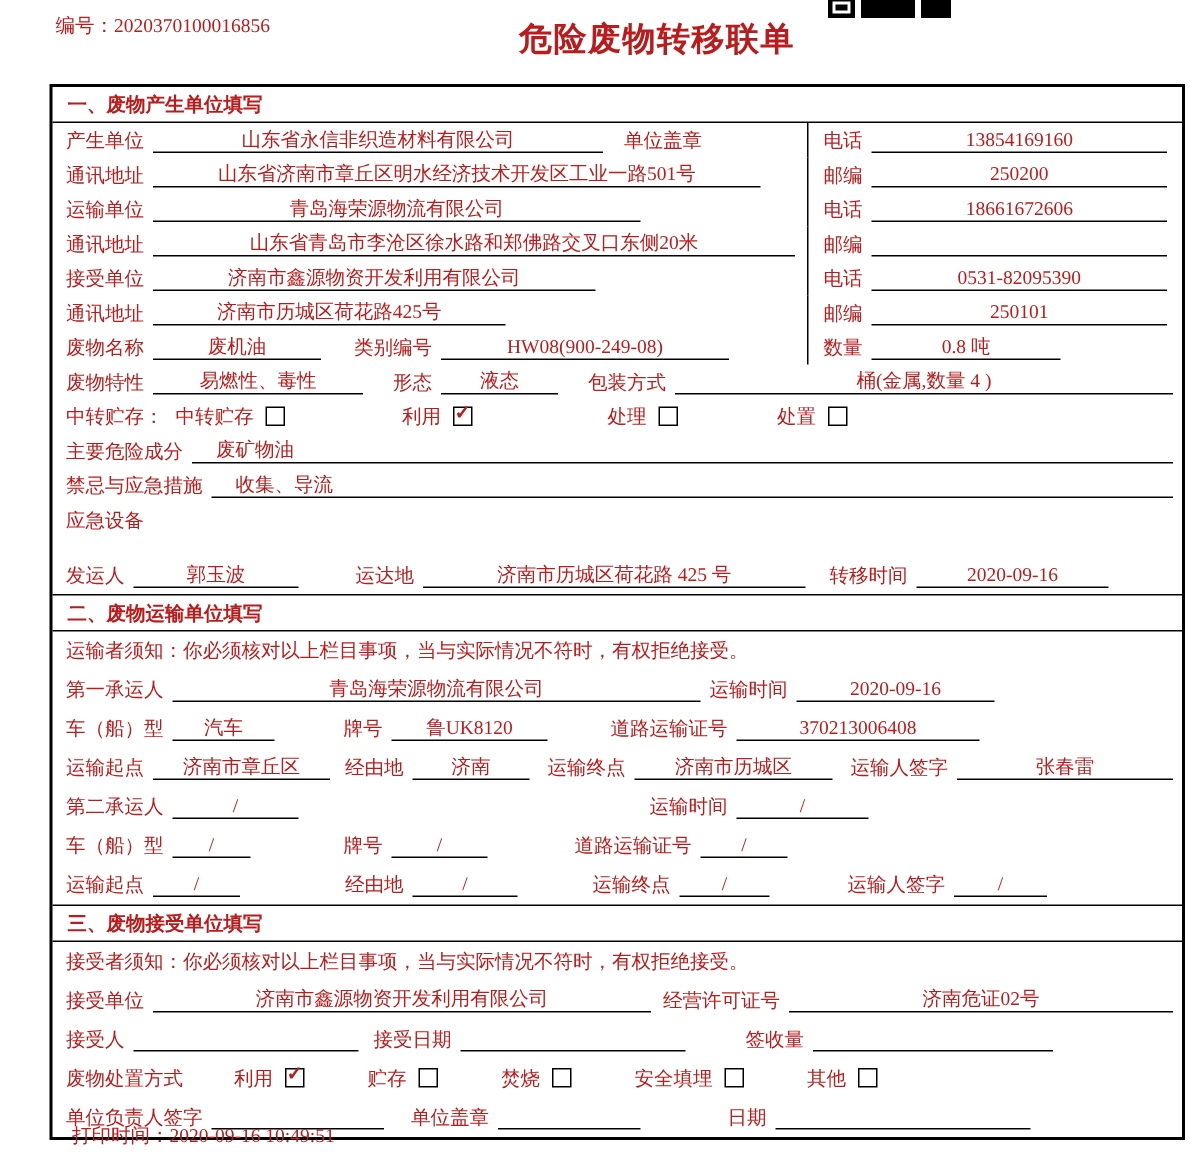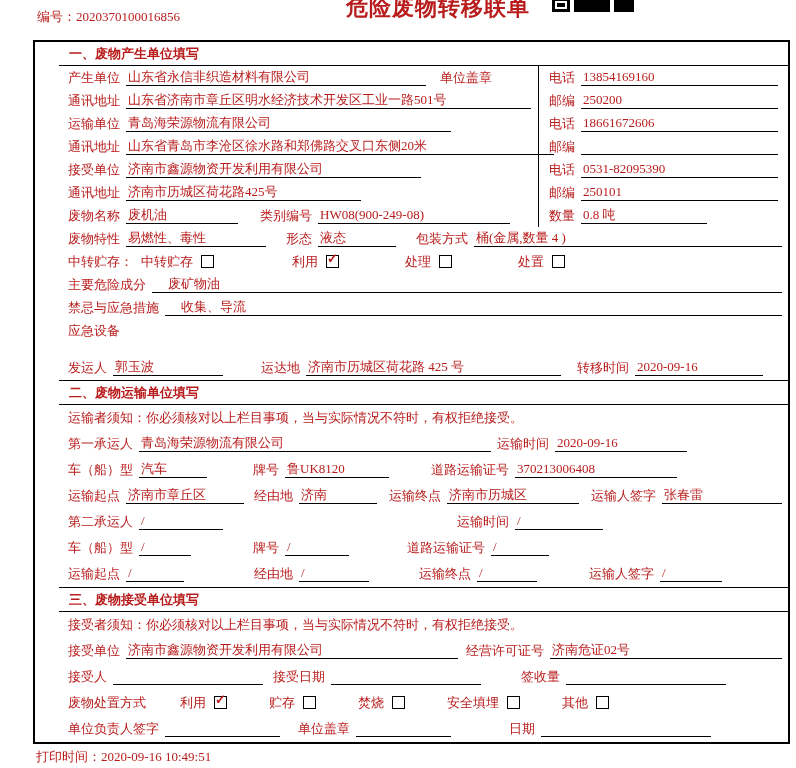--- a/index.html
+++ b/index.html
@@ -1,49 +1,49 @@
 <!DOCTYPE html>
 <html><head>
 <meta charset="utf-8">
 <style>
   html,body { margin:0; padding:0; background:#fff; }
   .sheet { position:relative; width:796px; height:768px; background:#fff; color:#b91c1c;
            font-family:"Liberation Serif","DejaVu Serif",serif; font-size:13px; line-height:16px; overflow:hidden; }
   .serial { position:absolute; left:37px; top:9px; white-space:nowrap; }
-  .title  { position:absolute; left:80px; top:0; width:716px; margin:0; text-align:center;
+  .title  { position:absolute; left:80px; top:18px; width:716px; margin:0; text-align:center;
             font-size:22px; font-weight:bold; letter-spacing:1px; }
   .marks  { position:absolute; left:552px; top:-2px; display:flex; gap:4px; }
   .mk     { height:14px; }
   .mk1    { width:18px; border:3px solid #000; box-sizing:border-box; position:relative; }
   .mk1::after { content:""; position:absolute; left:2px; right:2px; top:2px; bottom:2px; background:#000; }
   .mk2    { width:36px; background:#000; }
   .mk3    { width:20px; background:#000; }
 
-  .form { position:absolute; left:33px; top:40px; width:757px; border:2px solid #000; box-sizing:border-box; background:#fff;padding-left:24px; }
+  .form { position:absolute; left:33px; top:56px; width:757px; border:2px solid #000; box-sizing:border-box; background:#fff; }
   .sec  { border-top:1px solid #000; border-bottom:1px solid #000; font-weight:bold; padding:4px 10px 3px; }
   .sec.first { border-top:none; }
 
   .row  { display:flex; }
   .h23  { height:23px; }
   .h26  { height:26px; }
   .h38  { height:38px; }
   .main { flex:1; min-width:0; display:flex; align-items:flex-end; padding:0 6px 3px 9px; }
   .h26 > .main { padding-bottom:5px; }
   .h38 > .main { padding-bottom:4px; }
   .rcol { flex:none; width:250px; border-left:1px solid #000; display:flex; align-items:flex-end;
           padding:0 10px 3px 10px; box-sizing:border-box; }
   .lbl  { white-space:nowrap; flex:none; }
-  .u    { border-bottom:1px solid #000; white-space:nowrap; padding:0 2px;
+  .u    { border-bottom:1px solid #000; text-align:center; white-space:nowrap; padding:0 2px;
           min-height:16px; box-sizing:border-box; margin-left:6px; flex:none; }
   .u.grow { flex:1; }
   .u.left { text-align:left; padding-left:16px; }
   .ck   { display:flex; align-items:center; flex:none; }
   .box  { width:11px; height:11px; border:1px solid #000; margin-left:8px; margin-bottom:1px; position:relative; flex:none; }
   .box.checked::after { content:"\2713"; position:absolute; left:0; top:-4px; font-size:13px; font-weight:bold; line-height:1; }
-  .footer { position:absolute; left:36px; top:749px; white-space:nowrap; }
+  .footer { position:absolute; left:48px; top:749px; white-space:nowrap; }
 </style>
 </head>
 <body>
 
 <div class="sheet">
 
   <div class="serial"><span>编号：</span><span>2020370100016856</span></div>
   <h1 class="title">危险废物转移联单</h1>
   <div class="marks">
     <span class="mk mk1"></span>
@@ -150,21 +150,21 @@
       <div class="main">
         <span class="lbl">中转贮存：</span>
         <span class="ck" style="margin-left:8px">
           <span class="lbl">中转贮存</span>
           <span class="box"></span>
         </span>
         <span class="ck" style="margin-left:78px">
           <span class="lbl">利用</span>
           <span class="box checked"></span>
         </span>
-        <span class="ck" style="margin-left:66px">
+        <span class="ck" style="margin-left:90px">
           <span class="lbl">处理</span>
           <span class="box"></span>
         </span>
         <span class="ck" style="margin-left:66px">
           <span class="lbl">处置</span>
           <span class="box"></span>
         </span>
       </div>
     </div>
 

